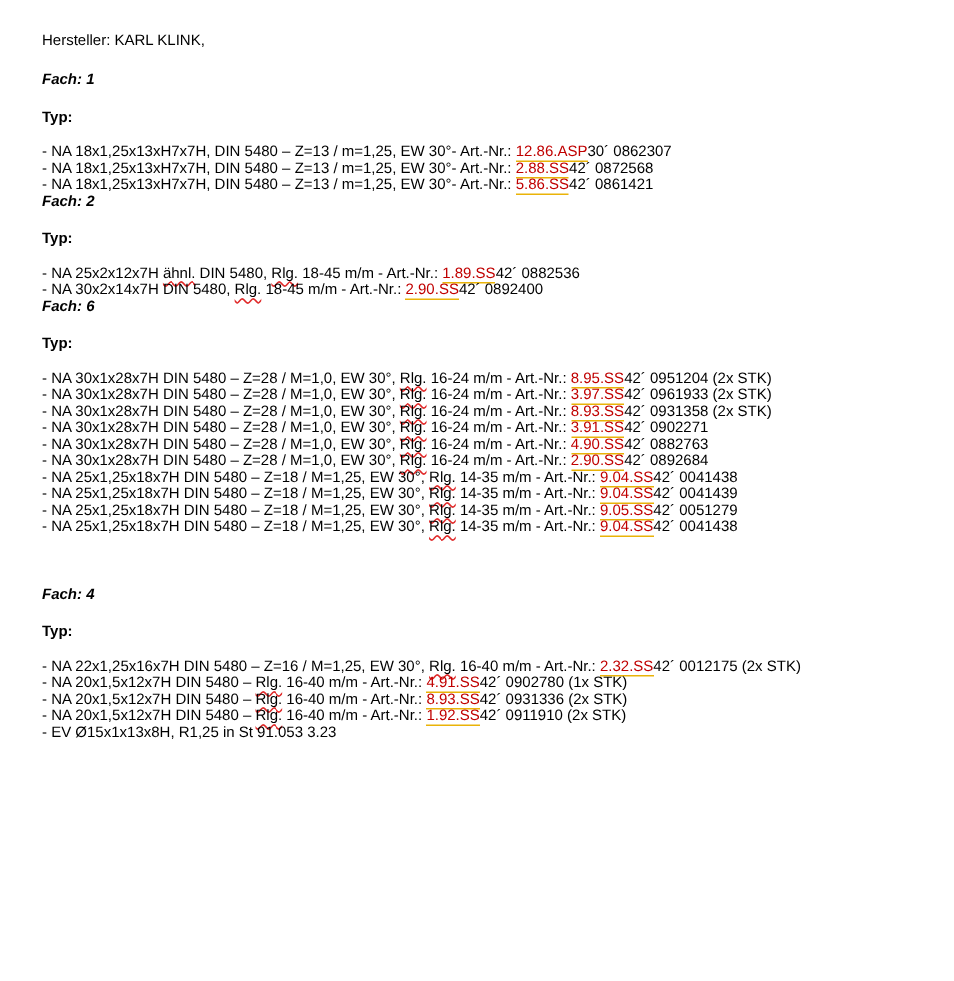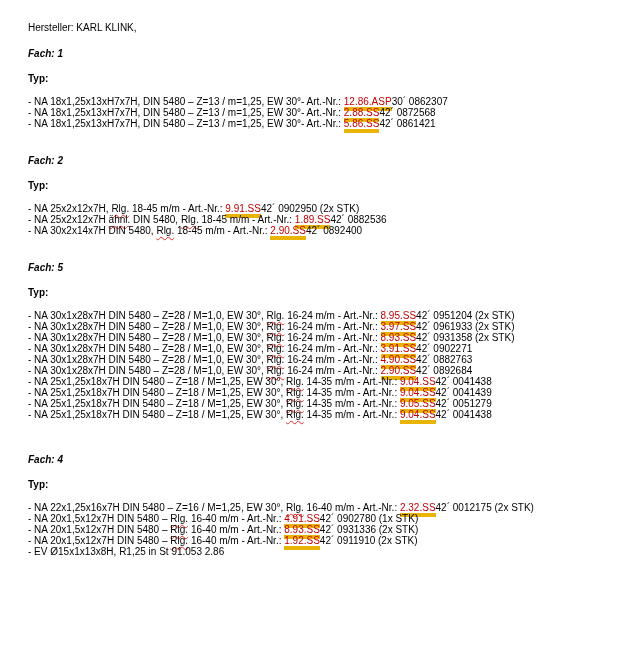--- a/index.html
+++ b/index.html
@@ -20,30 +20,30 @@
     padding: 22px 6px 0 28px;
   }
   .b {
     white-space: nowrap;
   }
   .b-para { margin: 0 0 15px 0; }
   .b-fach { font-weight: bold; margin: 0 0 14px 0; font-style: italic; }
   .b-typ  { font-weight: bold; margin: 0 0 12px 0; }
   .b-item { margin: 0; }
   
-  .b-item + .b-fach { margin-top: 26px; }
+  .b-item + .b-fach { }
   
   .b.n-fach-4-heading { margin-top: 34px; }
   
   .b-item + .b-para { margin-top: 31px; }
 
   .seg-n { color: #000000; }
   .seg-r {
     color: #c00000;
-    border-bottom: 4px solid #eab308;
+    border-bottom: 1px solid #eab308;
     padding-bottom: 0;
   }
   .seg-m {
     color: #000000;
     text-decoration-line: underline;
     text-decoration-style: wavy;
     text-decoration-color: #e02a2a;
     text-decoration-thickness: 1px;
     text-underline-offset: 2px;
   }
@@ -53,35 +53,34 @@
 
 <div class="doc">
     <div class="b b-para n-manufacturer-line"><span class="seg-n">Hersteller: KARL KLINK,</span></div>
     <div class="b b-fach n-fach-1-heading"><span class="seg-n">Fach: 1</span></div>
     <div class="b b-typ n-typ-heading"><span class="seg-n">Typ:</span></div>
     <div class="b b-item n-catalog-item"><span class="seg-n">- NA 18x1,25x13xH7x7H, DIN 5480 – Z=13 / m=1,25, EW 30°- Art.-Nr.: </span><span class="seg-r">12.86.ASP</span><span class="seg-n">30´ 0862307</span></div>
     <div class="b b-item n-catalog-item"><span class="seg-n">- NA 18x1,25x13xH7x7H, DIN 5480 – Z=13 / m=1,25, EW 30°- Art.-Nr.: </span><span class="seg-r">2.88.SS</span><span class="seg-n">42´ 0872568</span></div>
     <div class="b b-item n-catalog-item"><span class="seg-n">- NA 18x1,25x13xH7x7H, DIN 5480 – Z=13 / m=1,25, EW 30°- Art.-Nr.: </span><span class="seg-r">5.86.SS</span><span class="seg-n">42´ 0861421</span></div>
     <div class="b b-fach n-fach-2-heading"><span class="seg-n">Fach: 2</span></div>
     <div class="b b-typ n-typ-heading"><span class="seg-n">Typ:</span></div>
-    <div class="b b-item n-catalog-item"><span class="seg-n">- NA 25x2x12x7H, </span><span class="seg-m">Rlg.</span><span class="seg-n"> 18-45 m/m - Art.-Nr.: </span><span class="seg-r">9.91.SS</span><span class="seg-n">42´ 0902950 (2x STK)</span></div>
     <div class="b b-item n-catalog-item"><span class="seg-n">- NA 25x2x12x7H </span><span class="seg-m">ähnl.</span><span class="seg-n"> DIN 5480, </span><span class="seg-m">Rlg.</span><span class="seg-n"> 18-45 m/m - Art.-Nr.: </span><span class="seg-r">1.89.SS</span><span class="seg-n">42´ 0882536</span></div>
     <div class="b b-item n-catalog-item"><span class="seg-n">- NA 30x2x14x7H DIN 5480, </span><span class="seg-m">Rlg.</span><span class="seg-n"> 18-45 m/m - Art.-Nr.: </span><span class="seg-r">2.90.SS</span><span class="seg-n">42´ 0892400</span></div>
-    <div class="b b-fach n-fach-3-heading"><span class="seg-n">Fach: 5</span></div>
+    <div class="b b-fach n-fach-3-heading"><span class="seg-n">Fach: 6</span></div>
     <div class="b b-typ n-typ-heading"><span class="seg-n">Typ:</span></div>
     <div class="b b-item n-catalog-item"><span class="seg-n">- NA 30x1x28x7H DIN 5480 – Z=28 / M=1,0, EW 30°, </span><span class="seg-m">Rlg.</span><span class="seg-n"> 16-24 m/m - Art.-Nr.: </span><span class="seg-r">8.95.SS</span><span class="seg-n">42´ 0951204 (2x STK)</span></div>
     <div class="b b-item n-catalog-item"><span class="seg-n">- NA 30x1x28x7H DIN 5480 – Z=28 / M=1,0, EW 30°, </span><span class="seg-m">Rlg.</span><span class="seg-n"> 16-24 m/m - Art.-Nr.: </span><span class="seg-r">3.97.SS</span><span class="seg-n">42´ 0961933 (2x STK)</span></div>
     <div class="b b-item n-catalog-item"><span class="seg-n">- NA 30x1x28x7H DIN 5480 – Z=28 / M=1,0, EW 30°, </span><span class="seg-m">Rlg.</span><span class="seg-n"> 16-24 m/m - Art.-Nr.: </span><span class="seg-r">8.93.SS</span><span class="seg-n">42´ 0931358 (2x STK)</span></div>
     <div class="b b-item n-catalog-item"><span class="seg-n">- NA 30x1x28x7H DIN 5480 – Z=28 / M=1,0, EW 30°, </span><span class="seg-m">Rlg.</span><span class="seg-n"> 16-24 m/m - Art.-Nr.: </span><span class="seg-r">3.91.SS</span><span class="seg-n">42´ 0902271</span></div>
     <div class="b b-item n-catalog-item"><span class="seg-n">- NA 30x1x28x7H DIN 5480 – Z=28 / M=1,0, EW 30°, </span><span class="seg-m">Rlg.</span><span class="seg-n"> 16-24 m/m - Art.-Nr.: </span><span class="seg-r">4.90.SS</span><span class="seg-n">42´ 0882763</span></div>
     <div class="b b-item n-catalog-item"><span class="seg-n">- NA 30x1x28x7H DIN 5480 – Z=28 / M=1,0, EW 30°, </span><span class="seg-m">Rlg.</span><span class="seg-n"> 16-24 m/m - Art.-Nr.: </span><span class="seg-r">2.90.SS</span><span class="seg-n">42´ 0892684</span></div>
     <div class="b b-item n-catalog-item"><span class="seg-n">- NA 25x1,25x18x7H DIN 5480 – Z=18 / M=1,25, EW 30°, </span><span class="seg-m">Rlg.</span><span class="seg-n"> 14-35 m/m - Art.-Nr.: </span><span class="seg-r">9.04.SS</span><span class="seg-n">42´ 0041438</span></div>
     <div class="b b-item n-catalog-item"><span class="seg-n">- NA 25x1,25x18x7H DIN 5480 – Z=18 / M=1,25, EW 30°, </span><span class="seg-m">Rlg.</span><span class="seg-n"> 14-35 m/m - Art.-Nr.: </span><span class="seg-r">9.04.SS</span><span class="seg-n">42´ 0041439</span></div>
     <div class="b b-item n-catalog-item"><span class="seg-n">- NA 25x1,25x18x7H DIN 5480 – Z=18 / M=1,25, EW 30°, </span><span class="seg-m">Rlg.</span><span class="seg-n"> 14-35 m/m - Art.-Nr.: </span><span class="seg-r">9.05.SS</span><span class="seg-n">42´ 0051279</span></div>
     <div class="b b-item n-catalog-item"><span class="seg-n">- NA 25x1,25x18x7H DIN 5480 – Z=18 / M=1,25, EW 30°, </span><span class="seg-m">Rlg.</span><span class="seg-n"> 14-35 m/m - Art.-Nr.: </span><span class="seg-r">9.04.SS</span><span class="seg-n">42´ 0041438</span></div>
     <div class="b b-fach n-fach-4-heading"><span class="seg-n">Fach: 4</span></div>
     <div class="b b-typ n-typ-heading"><span class="seg-n">Typ:</span></div>
     <div class="b b-item n-catalog-item"><span class="seg-n">- NA 22x1,25x16x7H DIN 5480 – Z=16 / M=1,25, EW 30°, </span><span class="seg-m">Rlg.</span><span class="seg-n"> 16-40 m/m - Art.-Nr.: </span><span class="seg-r">2.32.SS</span><span class="seg-n">42´ 0012175 (2x STK)</span></div>
     <div class="b b-item n-catalog-item"><span class="seg-n">- NA 20x1,5x12x7H DIN 5480 – </span><span class="seg-m">Rlg.</span><span class="seg-n"> 16-40 m/m - Art.-Nr.: </span><span class="seg-r">4.91.SS</span><span class="seg-n">42´ 0902780 (1x STK)</span></div>
     <div class="b b-item n-catalog-item"><span class="seg-n">- NA 20x1,5x12x7H DIN 5480 – </span><span class="seg-m">Rlg.</span><span class="seg-n"> 16-40 m/m - Art.-Nr.: </span><span class="seg-r">8.93.SS</span><span class="seg-n">42´ 0931336 (2x STK)</span></div>
     <div class="b b-item n-catalog-item"><span class="seg-n">- NA 20x1,5x12x7H DIN 5480 – </span><span class="seg-m">Rlg.</span><span class="seg-n"> 16-40 m/m - Art.-Nr.: </span><span class="seg-r">1.92.SS</span><span class="seg-n">42´ 0911910 (2x STK)</span></div>
-    <div class="b b-item n-ev-item"><span class="seg-n">- EV Ø15x1x13x8H, R1,25 in St 91.053 2.86</span></div>
+    <div class="b b-item n-ev-item"><span class="seg-n">- EV Ø15x1x13x8H, R1,25 in St 91.053 3.23</span></div>
   </div>
 
 </body></html>

